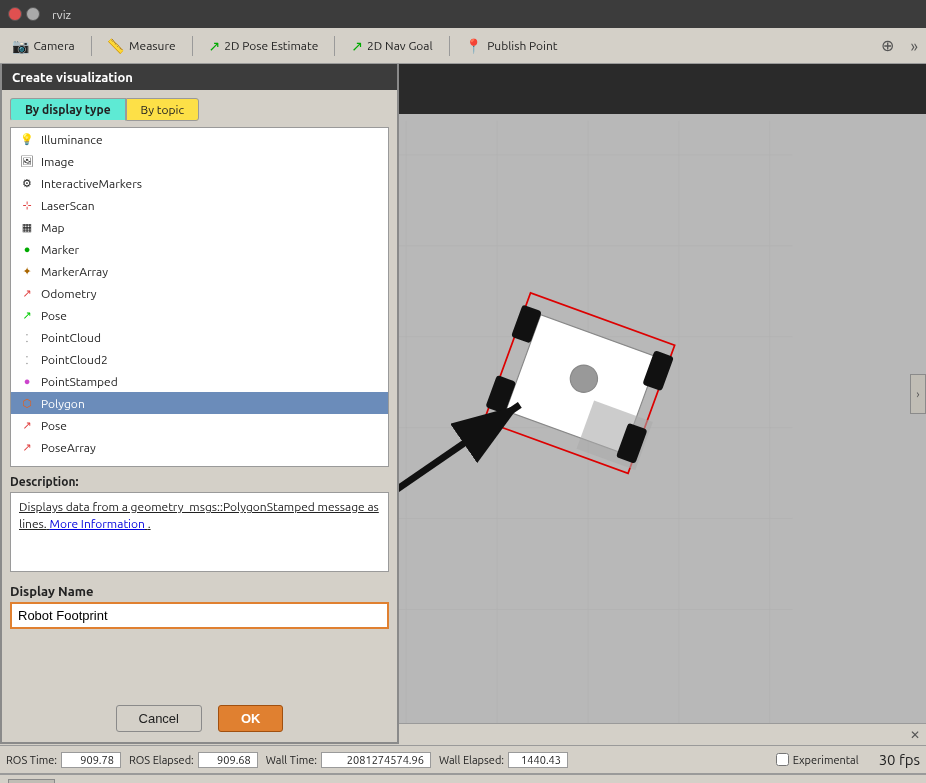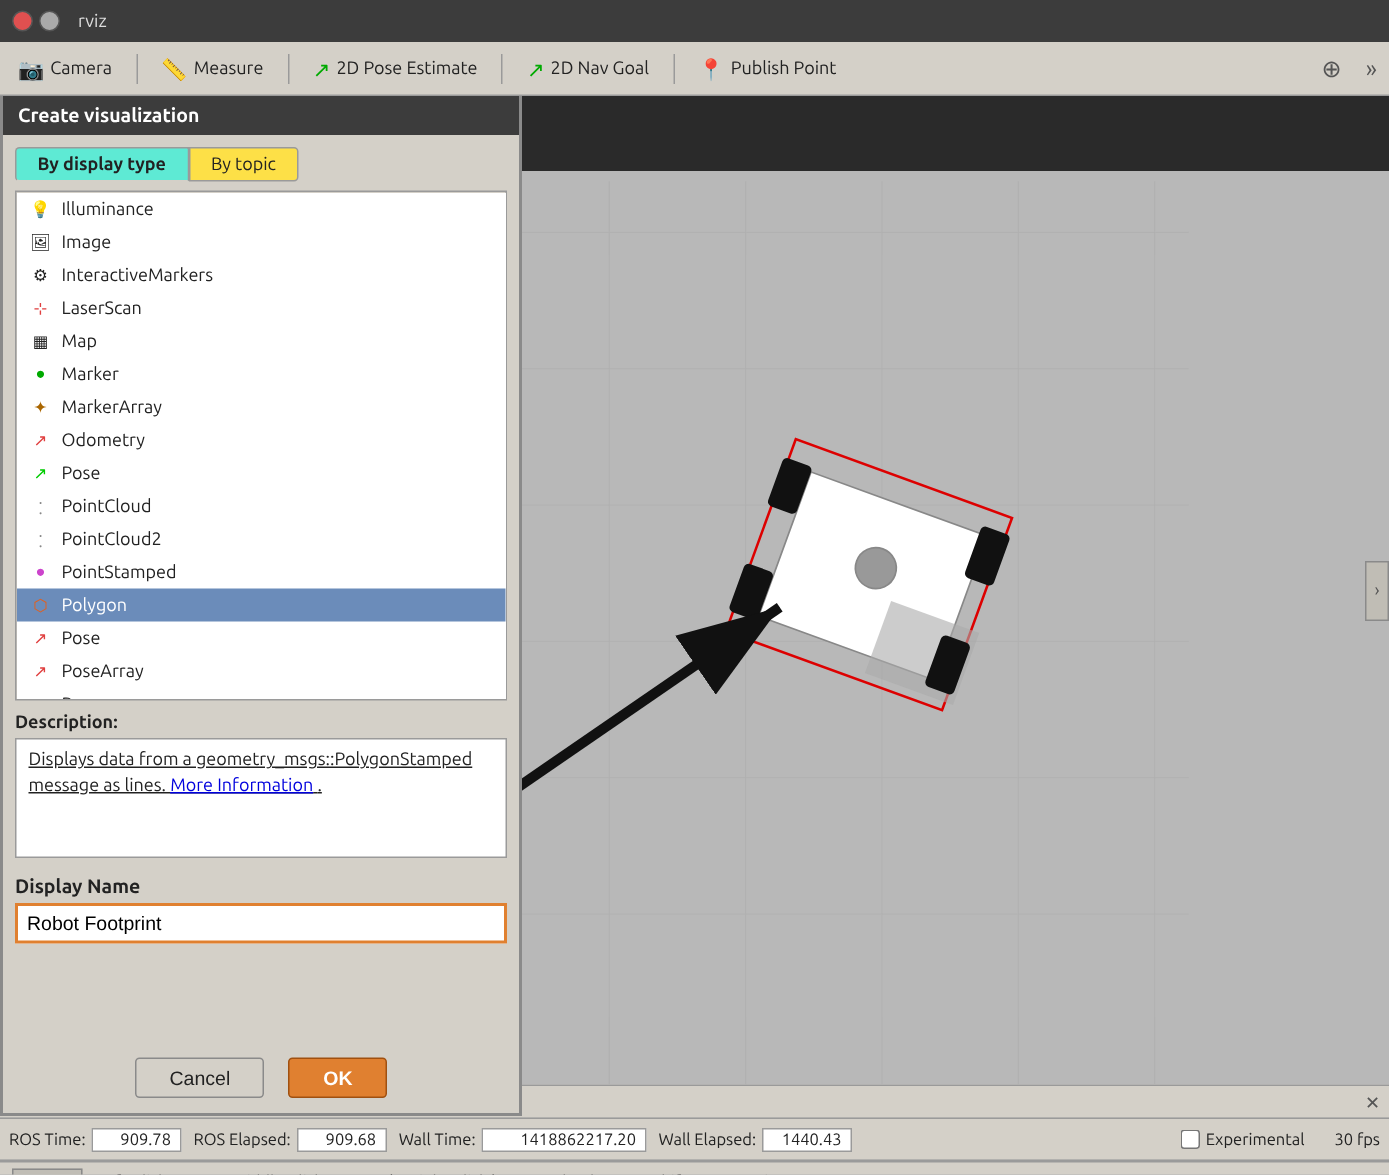--- a/index.html
+++ b/index.html
@@ -79,21 +79,21 @@
       display: flex;
       height: calc(783px - 28px - 36px - 32px - 28px);
       position: relative;
     }
 
     
     .dialog {
       position: absolute;
       left: 0;
       top: 0;
-      width: 348px;
+      width: 399px;
       height: 680px;
       background: #d4d0c8;
       border: 2px solid #8a8a8a;
       border-top: none;
       z-index: 10;
       display: flex;
       flex-direction: column;
     }
     .dialog-title {
       background: #3c3c3c;
@@ -296,21 +296,21 @@
       text-align: right;
     }
     .status-checkbox {
       display: flex;
       align-items: center;
       gap: 4px;
       margin-left: auto;
     }
     .fps-label {
       color: #222;
-      font-size: 11px;
+      font-size: 15px;
     }
 
     
     .hint-bar {
       background: #d4d0c8;
       border-top: 2px solid #9a9a9a;
       height: 28px;
       display: flex;
       align-items: center;
       padding: 0 8px;
@@ -565,21 +565,21 @@
   <div class="status-field">
     <span>ROS Time:</span>
     <span class="status-value">909.78</span>
   </div>
   <div class="status-field">
     <span>ROS Elapsed:</span>
     <span class="status-value">909.68</span>
   </div>
   <div class="status-field">
     <span>Wall Time:</span>
-    <span class="status-value" style="min-width:110px;">1418862217.20</span>
+    <span class="status-value" style="min-width:110px;">2081274574.96</span>
   </div>
   <div class="status-field">
     <span>Wall Elapsed:</span>
     <span class="status-value">1440.43</span>
   </div>
   <div class="status-checkbox">
     <input type="checkbox" style="">
     <span>Experimental</span>
   </div>
   <span class="fps-label" style="margin-left:12px;">30 fps</span>

